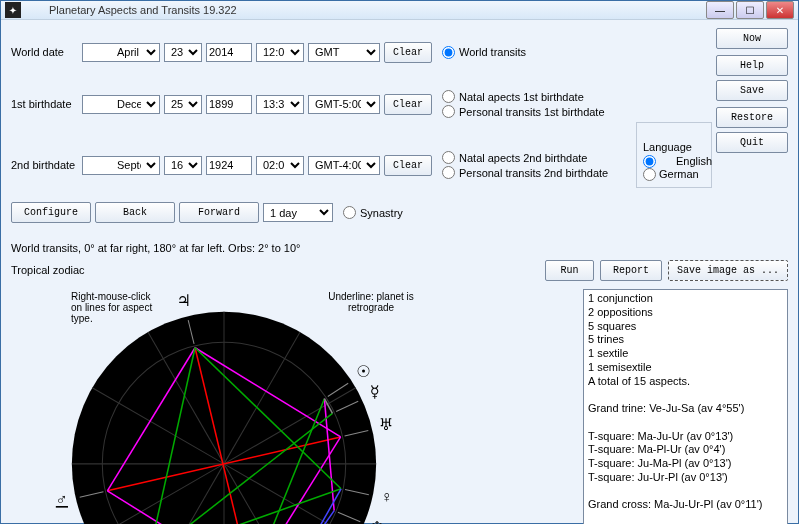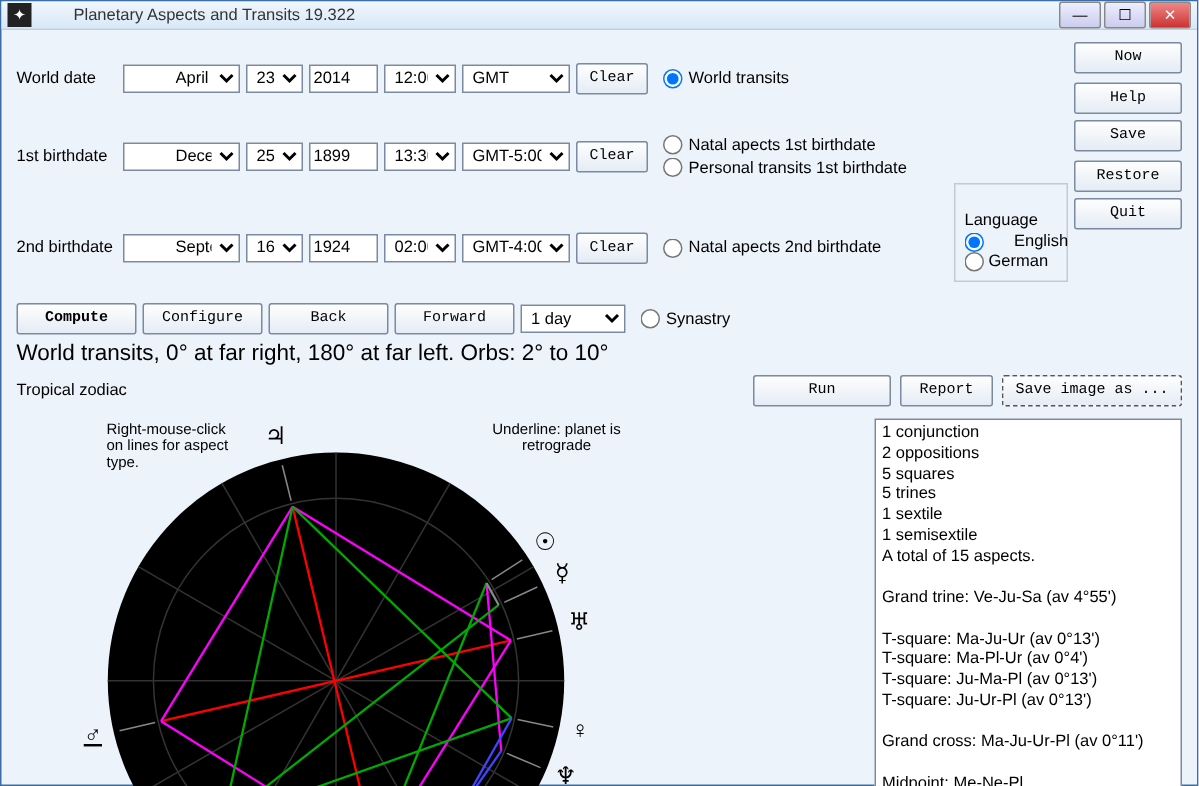--- a/index.html
+++ b/index.html
@@ -24,21 +24,21 @@
 .sel-tz { width: 72px; }
 .btn { font-family: Liberation Mono, monospace; font-size: 10px; height: 21px; border: 1px solid #7a8aa0; background: linear-gradient(#fefefe,#e5ecf5); border-radius: 2px; cursor: pointer; padding: 0 8px; }
 .btn.wide { width: 72px; }
 .btn.mid { width: 80px; }
 .radios { display: flex; flex-direction: column; gap: 2px; margin-left: 6px; justify-content: flex-end; }
 .radios label { display: flex; align-items: center; gap: 4px; white-space: nowrap; }
 .rightcol { display: flex; flex-direction: column; gap: 4px; margin-left: auto; }
 .langbox { border: 1px solid #c0cad8; padding: 2px 6px 6px; }
 .langbox .title { font-size: 11px; margin-bottom: 2px; margin-top: 16px; }
 .toolbar2 { display: flex; justify-content: flex-end; gap: 6px; margin-top: 2px; }
-.orbs { font-size: 15px; margin-top: 0; }
+.orbs { font-size: 11px; margin-top: 15px; }
 .main { flex: 1; display: flex; margin-top: 4px; gap: 4px; }
 .chartarea { position: relative; flex: 1; }
 .hint { position: absolute; color: #000; font-size: 10px; line-height: 1.1; z-index: 2; }
 .hint.left { left: 60px; top: 2px; width: 90px; }
 .hint.right { left: 310px; top: 2px; width: 100px; text-align: center; }
 .analysis { width: 205px; border: 1px solid #7a8aa0; background: #fff; padding: 2px 4px; font-size: 11px; line-height: 1.25; overflow-y: scroll; }
 .analysis p { margin: 0; white-space: pre-wrap; }
 svg.wheel { width: 100%; height: 100%; }
 .btn.dashed { border: 1px dashed #555; }
 </style>
@@ -110,57 +110,60 @@
       <select class="sel-day"><option>16</option></select>
       <input class="txt sel-year" value="1924" style="">
       <select class="sel-time"><option>02:00</option></select>
       <select class="sel-tz"><option>GMT-4:00</option></select>
       <button class="btn">Clear</button>
       <div class="radios">
         <label>
             <input type="radio" name="tt" style="">
             <span>Natal apects 2nd birthdate</span>
           </label>
+        <label>
+            <input type="radio" name="tt" style="">
+            <span>Personal transits 2nd birthdate</span>
+          </label>
       </div>
       <div class="rightcol">
         <div class="langbox" style="width:76px; position:relative; top:-10px;">
           <div class="title">Language</div>
           <label style="display:flex;gap:20px;">
               <input type="radio" name="lang" checked="" style="">
               <span>English</span>
             </label>
           <label style="display:flex;gap:3px;">
               <input type="radio" name="lang" style="">
               <span>German</span>
             </label>
         </div>
       </div>
       <button class="btn wide" style="align-self:flex-start;">Quit</button>
     </div>
 
     <div class="row">
-      <button class="btn mid" style="font-weight:bold;">Compute</button>
       <button class="btn mid">Configure</button>
       <button class="btn mid">Back</button>
       <button class="btn mid">Forward</button>
       <select style="width:70px;"><option>1 day</option></select>
       <div class="radios" style="margin-left:6px;">
         <label>
             <input type="radio" name="tt" style="">
             <span>Synastry</span>
           </label>
       </div>
     </div>
 
     <div class="orbs">World transits, 0° at far right, 180° at far left.  Orbs: 2° to 10°</div>
 
     <div class="row">
       <span>Tropical zodiac</span>
       <div class="toolbar2" style="margin-left:auto;">
-        <button class="btn" style="width:92px;">Run</button>
+        <button class="btn" style="width:49px;">Run</button>
         <button class="btn" style="width:62px;">Report</button>
         <button class="btn dashed">Save image as ...</button>
       </div>
     </div>
 
     <div class="main">
       <div class="chartarea">
         <div class="hint left">Right-mouse-click on lines for aspect type.</div>
         <div class="hint right">Underline: planet is retrograde</div>
         <svg class="wheel" viewBox="0 0 560 340">

